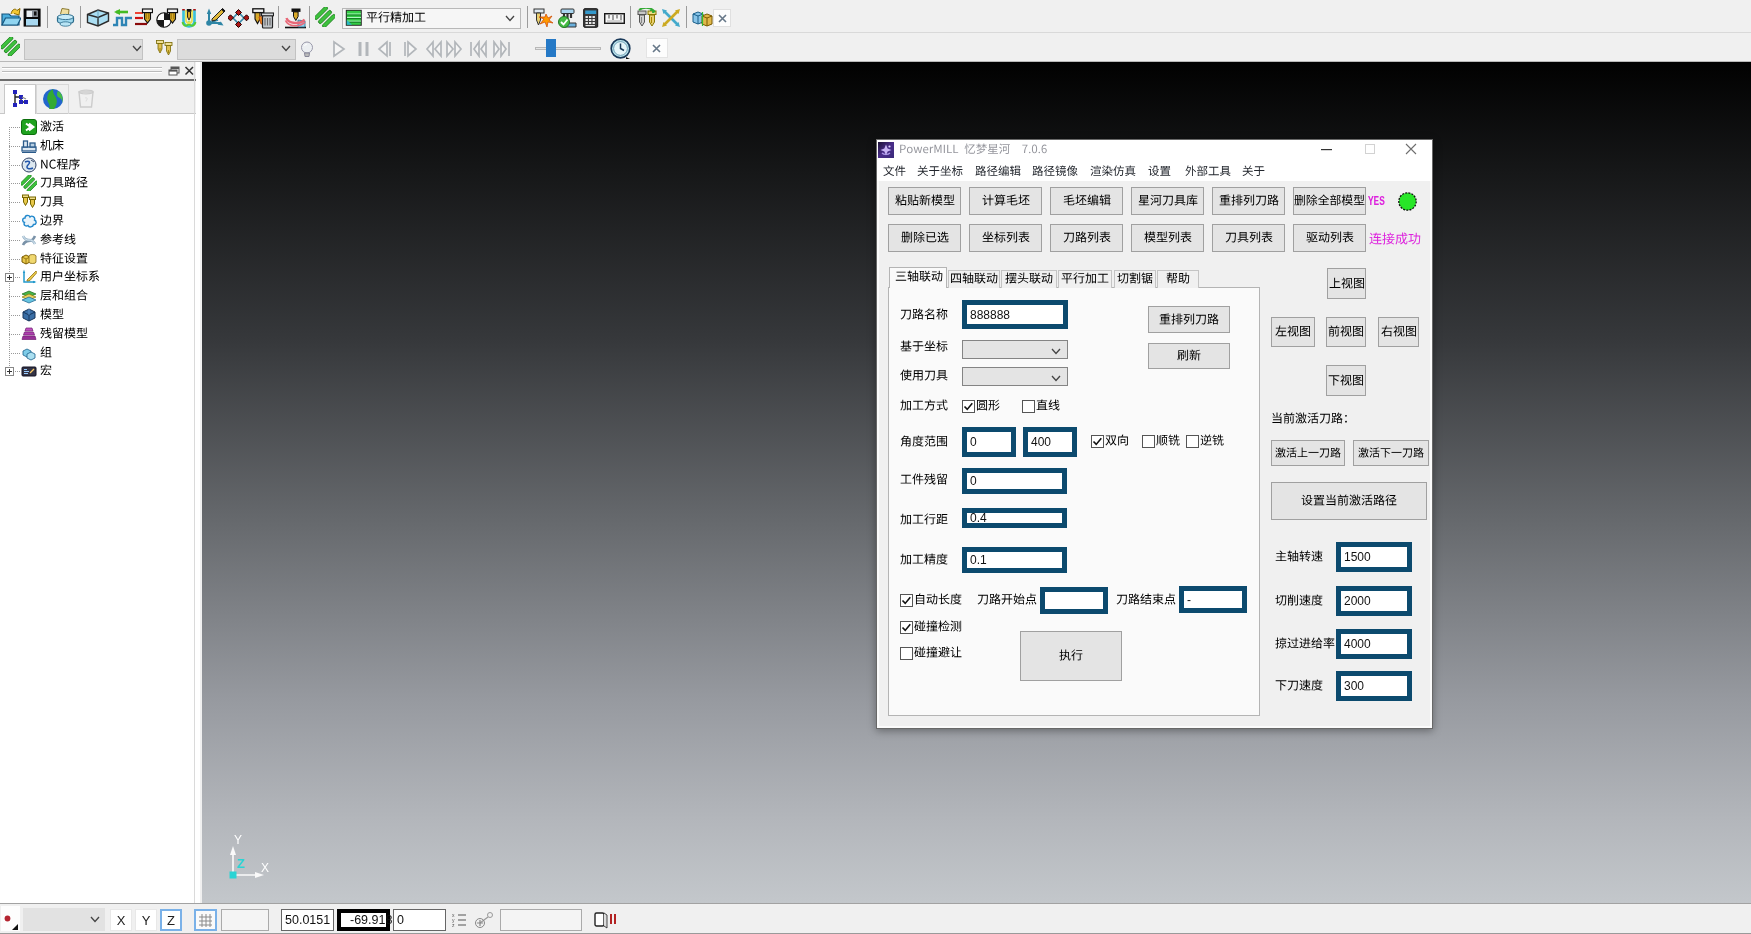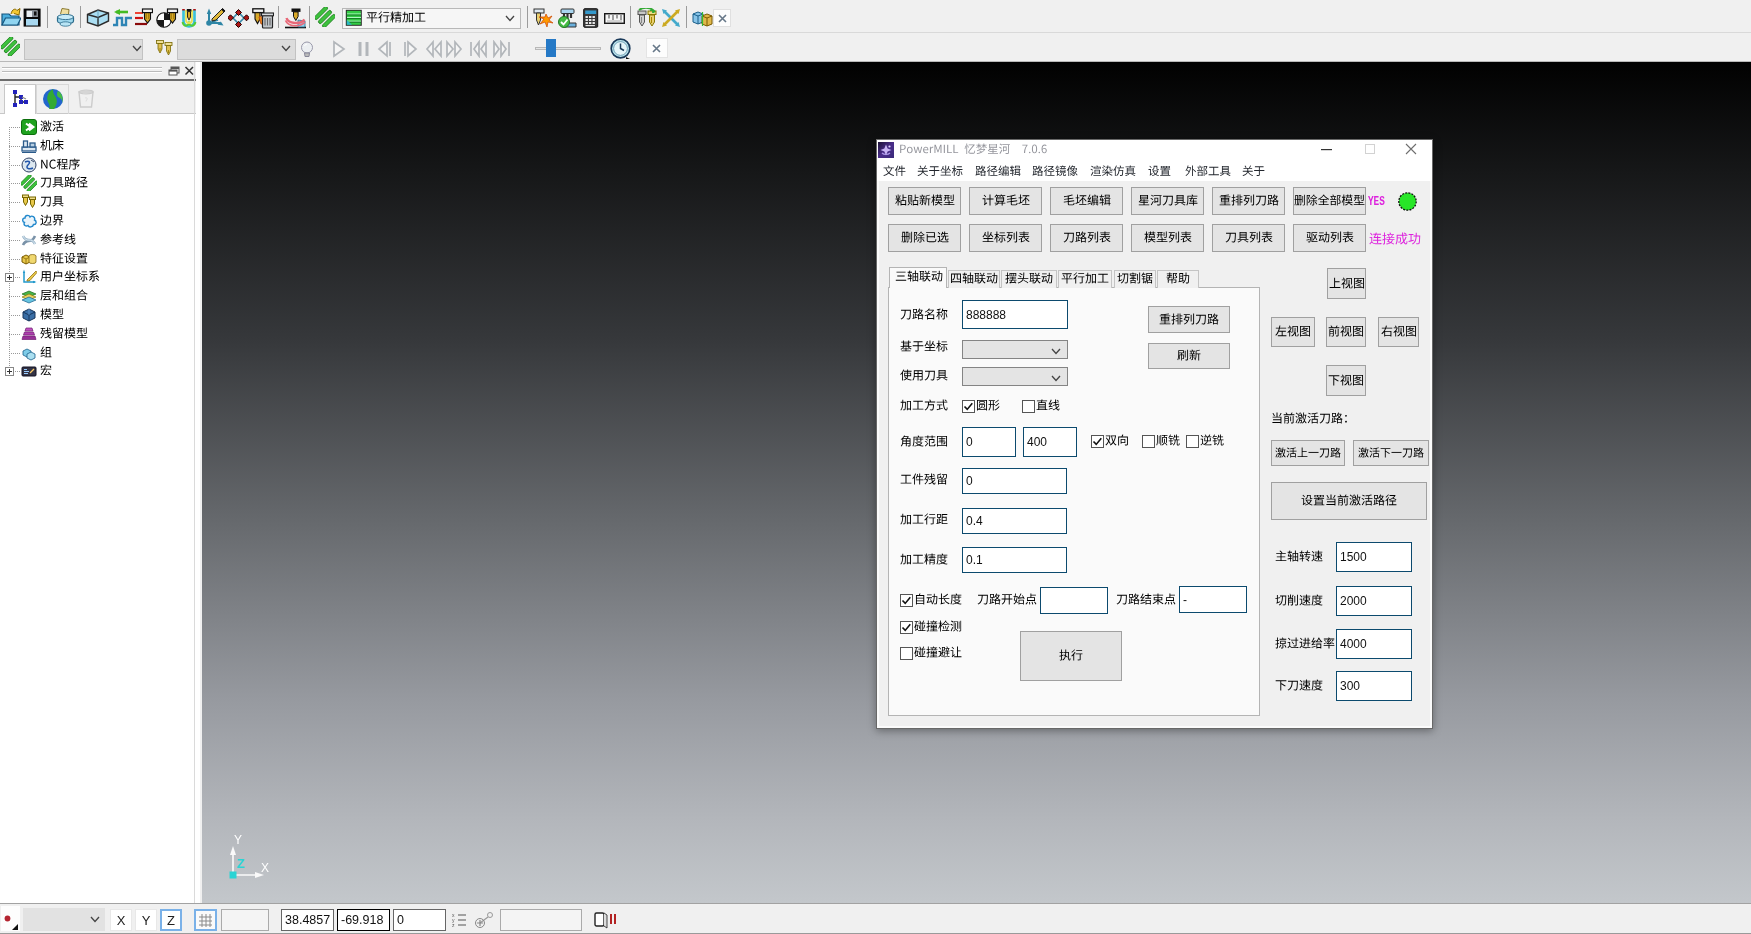--- a/index.html
+++ b/index.html
@@ -1,20 +1,20 @@
 <!DOCTYPE html>
 <html><head><meta charset="utf-8">
 <style>
 *{margin:0;padding:0;box-sizing:border-box}
 html,body{width:1751px;height:934px;overflow:hidden;background:#f0f0f0;
  font-family:"Liberation Sans",sans-serif;}
 .ab{position:absolute}
 svg{display:block}
 .btn{position:absolute;background:#e4e4e4;border:1px solid #a0a0a0;display:flex;align-items:center;justify-content:center}
-.fld{position:absolute;background:#fff;border:1px solid #0c4a6e;display:flex;align-items:center;padding-left:3px;font-size:12px;color:#111}
+.fld{position:absolute;background:#fff;border:5px solid #0c4a6e;display:flex;align-items:center;padding-left:3px;font-size:12px;color:#111}
 .cmb{position:absolute;background:#e4e4e4;border:1px solid #848484;display:flex;align-items:center}
 .cb{position:absolute;background:#fff;border:1px solid #555;width:13px;height:13px}
 .sep{position:absolute;width:1px;background:#9b9b9b;top:6px;height:22px}
 </style></head>
 <body>
 <div class="ab" style="left:0px;top:0px;width:1751px;height:33px;background:#f0f0f0;border-bottom:1px solid #d9d9d9"></div>
 <div class="ab" style="left:0px;top:33px;width:1751px;height:28px;background:#f0f0f0"></div>
 <div class="ab" style="left:0px;top:61px;width:1751px;height:1px;background:#b8b8b8"></div>
 <svg class="ab" style="left:1px;top:7px" width="20" height="21" viewBox="0 0 20 21">
     <path d="M1 7 L8 7 L10 9 L18 9 L18 18 L1 18 Z" fill="#4aaede" stroke="#14557e" stroke-width="1.2"></path>
@@ -590,22 +590,22 @@
 <div class="ab" style="left:110px;top:909px;width:22px;height:22px;background:#fff;border:1px solid #e8e8e8;display:flex;align-items:center;justify-content:center;font-size:13px;color:#222">X</div>
 <div class="ab" style="left:135px;top:909px;width:22px;height:22px;background:#fff;border:1px solid #e8e8e8;display:flex;align-items:center;justify-content:center;font-size:13px;color:#222">Y</div>
 <div class="ab" style="left:160px;top:909px;width:22px;height:22px;background:#fff;border:2px solid #7ab1e8;display:flex;align-items:center;justify-content:center;font-size:13px;color:#222">Z</div>
 <div class="ab" style="left:194px;top:909px;width:23px;height:22px;background:#fafafa;border:2px solid #7ab1e8"></div>
 <svg class="ab" style="left:198px;top:913px" width="15" height="15" viewBox="0 0 15 15">
     <g stroke="#8a8a8a" stroke-width="1">
       <path d="M1 4 L14 4 M1 8 L14 8 M1 12 L14 12 M4 1 L4 14 M8 1 L8 14 M12 1 L12 14"></path>
     </g>
   </svg>
 <div class="ab" style="left:221px;top:909px;width:48px;height:22px;background:#f4f4f4;border:1px solid #aaa"></div>
-<div class="ab" style="left:281px;top:909px;width:53px;height:22px;background:#fff;border:1px solid #666;font-size:12.5px;color:#111;display:flex;align-items:center;padding-left:3px">38.4857</div>
-<div class="ab" style="left:337px;top:909px;width:53px;height:22px;background:#fff;border:1px solid #000000;font-size:12.5px;color:#111;display:flex;align-items:center;padding-left:3px">-69.918</div>
+<div class="ab" style="left:281px;top:909px;width:53px;height:22px;background:#fff;border:1px solid #666;font-size:12.5px;color:#111;display:flex;align-items:center;padding-left:3px">50.0151</div>
+<div class="ab" style="left:337px;top:909px;width:53px;height:22px;background:#fff;border:4px solid #000000;font-size:12.5px;color:#111;display:flex;align-items:center;padding-left:9px">-69.918</div>
 <div class="ab" style="left:393px;top:909px;width:53px;height:22px;background:#fff;border:1px solid #666;font-size:12.5px;color:#111;display:flex;align-items:center;padding-left:3px">0</div>
 <svg class="ab" style="left:452px;top:912px" width="16" height="16" viewBox="0 0 16 16">
     <g font-family="Liberation Sans" font-size="5" fill="#555">
       <text x="0" y="5">x</text>
       <text x="0" y="10">y</text>
       <text x="0" y="15">z</text>
     </g>
     <g stroke="#555">
       <path d="M6 3 L14 3 M6 8 L14 8 M6 13 L14 13"></path>
     </g>
@@ -1041,21 +1041,21 @@
     </svg></div>
 <div class="fld" style="left:962px;top:468px;width:105px;height:26px">0</div>
 <div class="ab" style="left:900px;top:513px"><svg style="display:inline-block;vertical-align:top;position:relative;top:0px" width="48.0" height="13.9" viewBox="0 0 48.0 13.9">
       <g transform="translate(0,10.56) scale(0.012000,-0.012000)" fill="#000000">
         <path transform="translate(0,0)" d="M572 716V-65H644V9H838V-57H913V716ZM644 81V643H838V81ZM195 827 194 650H53V577H192C185 325 154 103 28 -29C47 -41 74 -64 86 -81C221 66 256 306 265 577H417C409 192 400 55 379 26C370 13 360 9 345 10C327 10 284 10 237 14C250 -7 257 -39 259 -61C304 -64 350 -65 378 -61C407 -57 426 -48 444 -22C475 21 482 167 490 612C490 623 490 650 490 650H267L269 827Z"></path>
         <path transform="translate(1000,0)" d="M52 72V-3H951V72H539V650H900V727H104V650H456V72Z"></path>
         <path transform="translate(2000,0)" d="M435 780V708H927V780ZM267 841C216 768 119 679 35 622C48 608 69 579 79 562C169 626 272 724 339 811ZM391 504V432H728V17C728 1 721 -4 702 -5C684 -6 616 -6 545 -3C556 -25 567 -56 570 -77C668 -77 725 -77 759 -66C792 -53 804 -30 804 16V432H955V504ZM307 626C238 512 128 396 25 322C40 307 67 274 78 259C115 289 154 325 192 364V-83H266V446C308 496 346 548 378 600Z"></path>
         <path transform="translate(3000,0)" d="M152 732H345V556H152ZM551 488H817V284H551ZM942 788H476V-40H960V33H551V213H888V559H551V714H942ZM35 37 54 -34C158 -5 301 35 437 73L428 139L298 104V281H429V347H298V491H413V797H86V491H228V85L151 65V390H87V49Z"></path>
       </g>
     </svg></div>
-<div class="fld" style="left:962px;top:508px;width:105px;height:26px">0.4</div>
+<div class="fld" style="left:962px;top:508px;width:105px;height:20px">0.4</div>
 <div class="ab" style="left:900px;top:553px"><svg style="display:inline-block;vertical-align:top;position:relative;top:0px" width="48.0" height="13.9" viewBox="0 0 48.0 13.9">
       <g transform="translate(0,10.56) scale(0.012000,-0.012000)" fill="#000000">
         <path transform="translate(0,0)" d="M572 716V-65H644V9H838V-57H913V716ZM644 81V643H838V81ZM195 827 194 650H53V577H192C185 325 154 103 28 -29C47 -41 74 -64 86 -81C221 66 256 306 265 577H417C409 192 400 55 379 26C370 13 360 9 345 10C327 10 284 10 237 14C250 -7 257 -39 259 -61C304 -64 350 -65 378 -61C407 -57 426 -48 444 -22C475 21 482 167 490 612C490 623 490 650 490 650H267L269 827Z"></path>
         <path transform="translate(1000,0)" d="M52 72V-3H951V72H539V650H900V727H104V650H456V72Z"></path>
         <path transform="translate(2000,0)" d="M51 762C77 693 101 602 106 543L161 556C154 616 131 706 103 775ZM328 779C315 712 286 614 264 555L311 540C336 596 367 689 391 763ZM41 504V434H170C139 324 83 192 30 121C42 101 62 68 69 45C110 104 150 198 182 294V-78H251V319C281 266 316 201 330 167L381 224C361 256 277 381 251 412V434H363V504H251V837H182V504ZM636 840V759H426V701H636V639H451V584H636V517H398V458H960V517H707V584H912V639H707V701H934V759H707V840ZM823 341V266H532V341ZM460 398V-79H532V84H823V-2C823 -13 819 -17 806 -17C794 -18 753 -18 707 -16C717 -34 726 -60 729 -79C792 -79 833 -78 860 -68C886 -57 893 -39 893 -2V398ZM532 212H823V137H532Z"></path>
         <path transform="translate(3000,0)" d="M386 644V557H225V495H386V329H775V495H937V557H775V644H701V557H458V644ZM701 495V389H458V495ZM757 203C713 151 651 110 579 78C508 111 450 153 408 203ZM239 265V203H369L335 189C376 133 431 86 497 47C403 17 298 -1 192 -10C203 -27 217 -56 222 -74C347 -60 469 -35 576 7C675 -37 792 -65 918 -80C927 -61 946 -31 962 -15C852 -5 749 15 660 46C748 93 821 157 867 243L820 268L807 265ZM473 827C487 801 502 769 513 741H126V468C126 319 119 105 37 -46C56 -52 89 -68 104 -80C188 78 201 309 201 469V670H948V741H598C586 773 566 813 548 845Z"></path>
       </g>
     </svg></div>
 <div class="fld" style="left:962px;top:547px;width:105px;height:26px">0.1</div>
 <div class="ab cb" style="left:900px;top:594px;width:13px;height:13px;">

